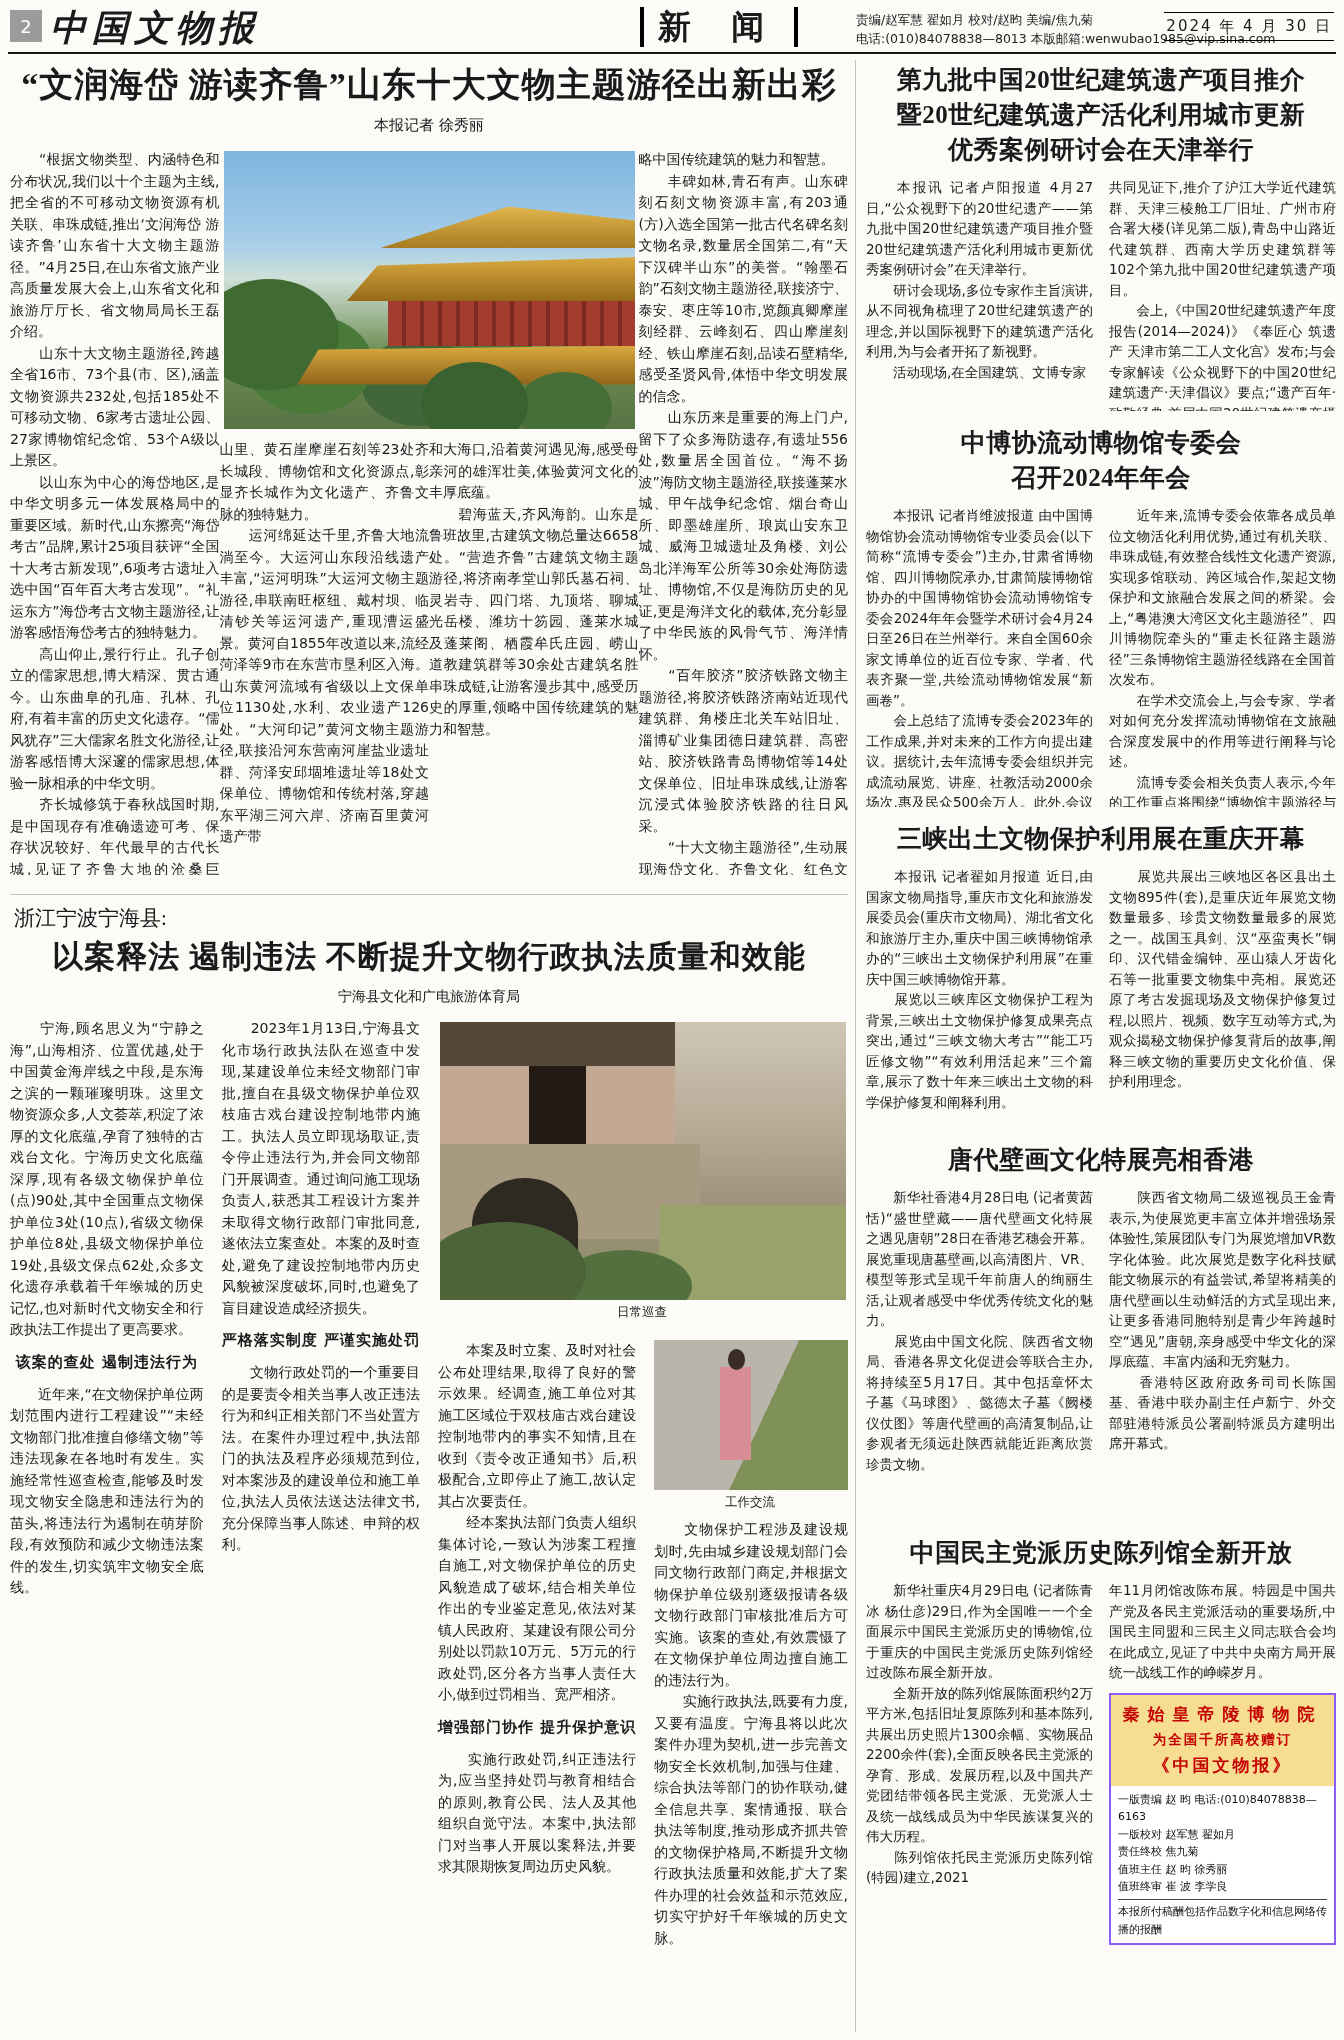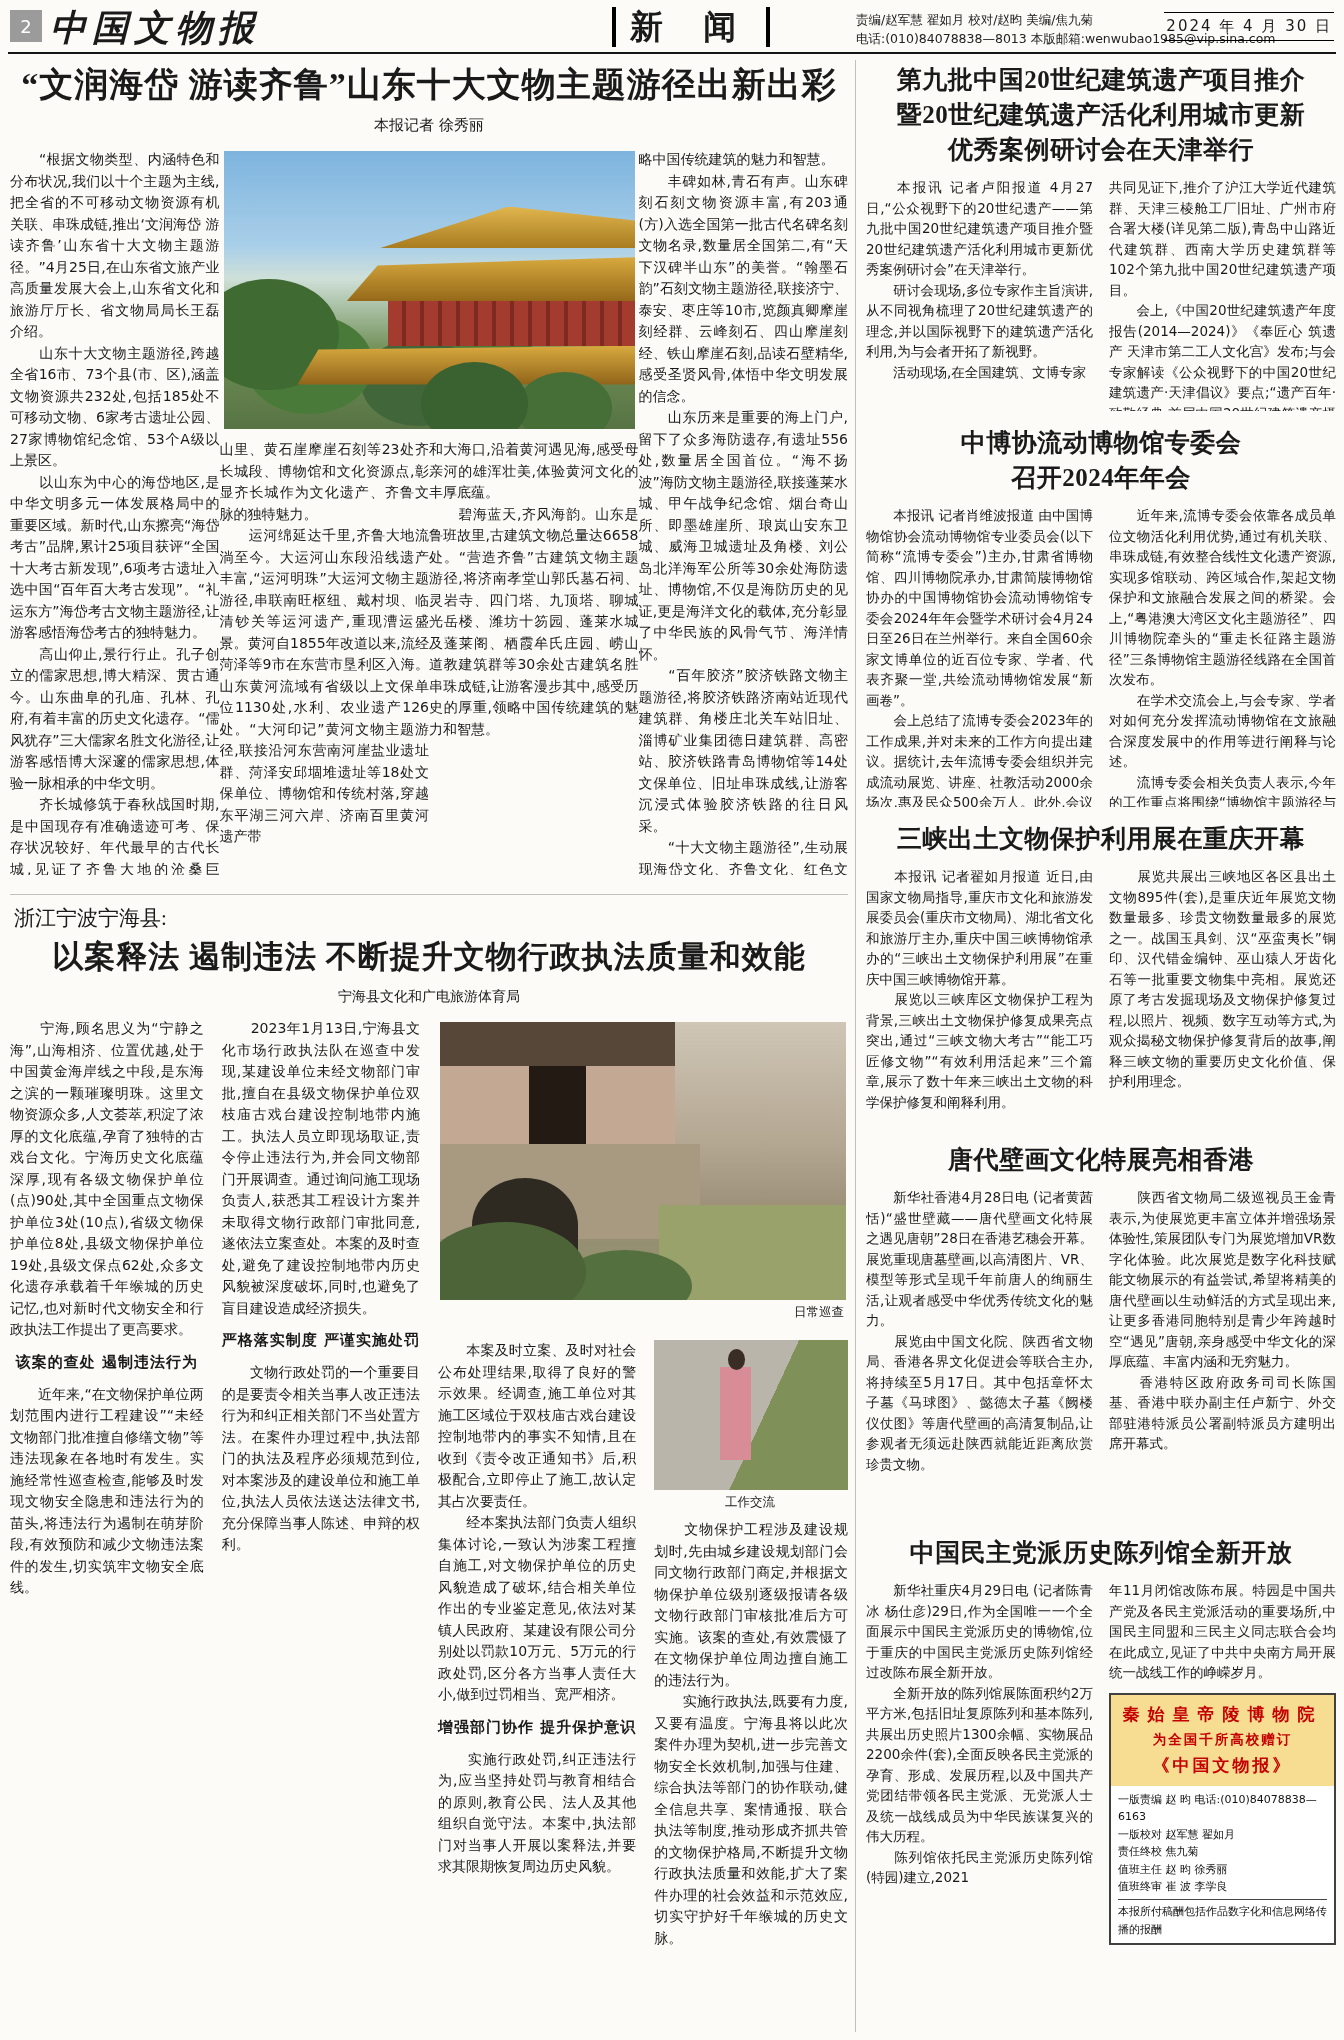--- a/index.html
+++ b/index.html
@@ -4,21 +4,21 @@
 <style>
   html,body{margin:0;padding:0;background:#e8e6e0;}
   #page{position:relative;width:1344px;height:2040px;background:#fcfbf8;margin:0 auto;
         font-family:"DejaVu Sans","Liberation Sans",sans-serif;color:#1a1a1a;overflow:hidden;}
   
   #hdr{position:absolute;left:8px;top:4px;right:8px;height:46px;}
   .pagenum{position:absolute;left:2px;top:6px;width:32px;height:32px;background:#9b9b9b;color:#fff;
            font-size:18px;display:flex;align-items:center;justify-content:center;}
   .masthead{position:absolute;left:42px;top:0px;font-family:"Liberation Serif",serif;font-style:italic;
             font-weight:700;font-size:36px;letter-spacing:6px;}
-  .section-wrap{position:absolute;left:604px;top:2px;display:flex;align-items:center;gap:14px;height:42px;}
+  .section-wrap{position:absolute;left:632px;top:2px;display:flex;align-items:center;gap:14px;height:42px;}
   .vbar{width:4px;height:40px;background:#000;}
   .section-title{font-size:33px;font-weight:900;letter-spacing:16px;font-family:"Liberation Serif",serif;margin:0;}
   .editors{position:absolute;left:848px;top:6px;font-size:12.5px;line-height:1.55;color:#222;}
   .date{position:absolute;right:2px;top:8px;font-size:15px;border-top:1.5px solid #000;border-bottom:1.5px solid #000;
         padding:4px 2px 4px 2px;letter-spacing:2px;white-space:nowrap;}
   .header-rule{position:absolute;left:8px;right:8px;top:52px;height:2px;background:#151515;}
   .vdivider{position:absolute;left:855px;top:60px;height:1972px;width:1px;background:#c2c0ba;}
   .hdivider{position:absolute;left:10px;top:894px;width:838px;height:1px;background:#c2c0ba;}
   
   .coltext{white-space:pre-line;text-align:justify;overflow:hidden;}
@@ -70,31 +70,31 @@
   .b-arch{position:absolute;left:8%;top:56%;width:26%;height:34%;background:#2e2a22;
       border-radius:50% 50% 0 0;}
   .b-water{position:absolute;right:0;bottom:0;width:46%;height:34%;background:#9aa26b;}
   .b-green{position:absolute;left:-4%;bottom:-8%;width:40%;height:36%;border-radius:50%;background:#4c6438;
       box-shadow:120px 14px 0 -14px #55703f;}
   .photo-work{position:relative;width:100%;height:150px;overflow:hidden;
       background:linear-gradient(115deg,#b9b5ab 0 55%,#7f9159 55% 100%);}
   .w-person{position:absolute;left:34%;top:18%;width:16%;height:62%;background:#d88c96;}
   .w-head{position:absolute;left:38%;top:6%;width:9%;height:14%;border-radius:50%;background:#3a2d26;}
   .caption{font-size:12.5px;color:#222;margin:4px 2px 8px 0;}
-  .cap-right{text-align:right;} .cap-center{text-align:center;}
+  .cap-right{text-align:center;} .cap-center{text-align:center;}
   
   #right-zone{position:absolute;left:866px;top:58px;width:470px;height:1976px;overflow:hidden;}
   .r-art{margin-bottom:14px;}
   .r-art h3{margin:4px 0 10px 0;font-family:"Liberation Serif",serif;font-weight:700;font-size:25px;
             line-height:1.4;text-align:center;white-space:pre-line;letter-spacing:0.5px;}
   .cols2{display:grid;grid-template-columns:1fr 1fr;column-gap:16px;}
   .cols2 .coltext{font-size:13.5px;line-height:20.5px;}
   .h232{height:234px;} .h300{height:302px;} .h262{height:262px;} .h332{height:334px;} .h420{height:420px;}
   
-  .adbox{border:2px solid #404040;margin-top:10px;background:#fff;}
+  .adbox{border:2px solid #8b5cf6;margin-top:10px;background:#fff;}
   .adbox-top{background:#f6dd92;text-align:center;padding:8px 4px 9px 4px;color:#c40000;font-weight:700;}
   .ad1{font-size:17px;letter-spacing:8px;}
   .ad2{font-size:13.5px;letter-spacing:2px;margin-top:5px;}
   .ad3{font-size:17px;letter-spacing:3px;margin-top:5px;}
   .adbox-staff{padding:5px 7px;font-size:11px;line-height:1.6;color:#111;}
   .adbox-foot{border-top:1px solid #444;margin-top:3px;padding-top:3px;}
 </style>
 </head>
 <body>
 

